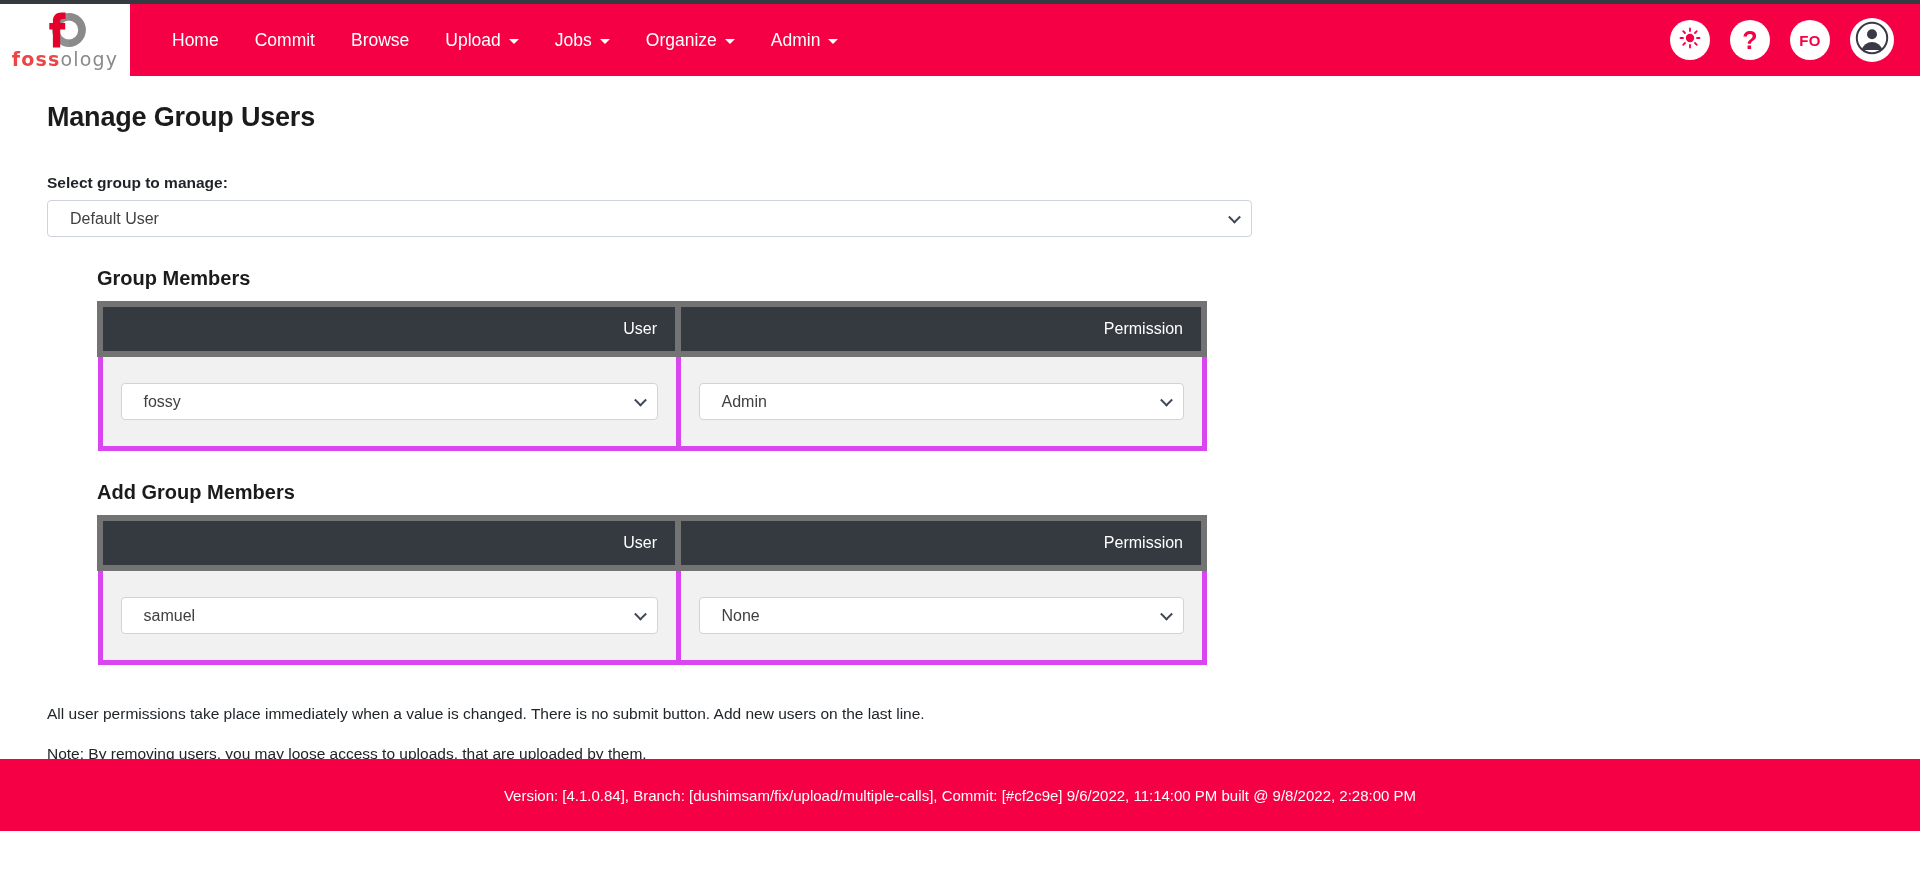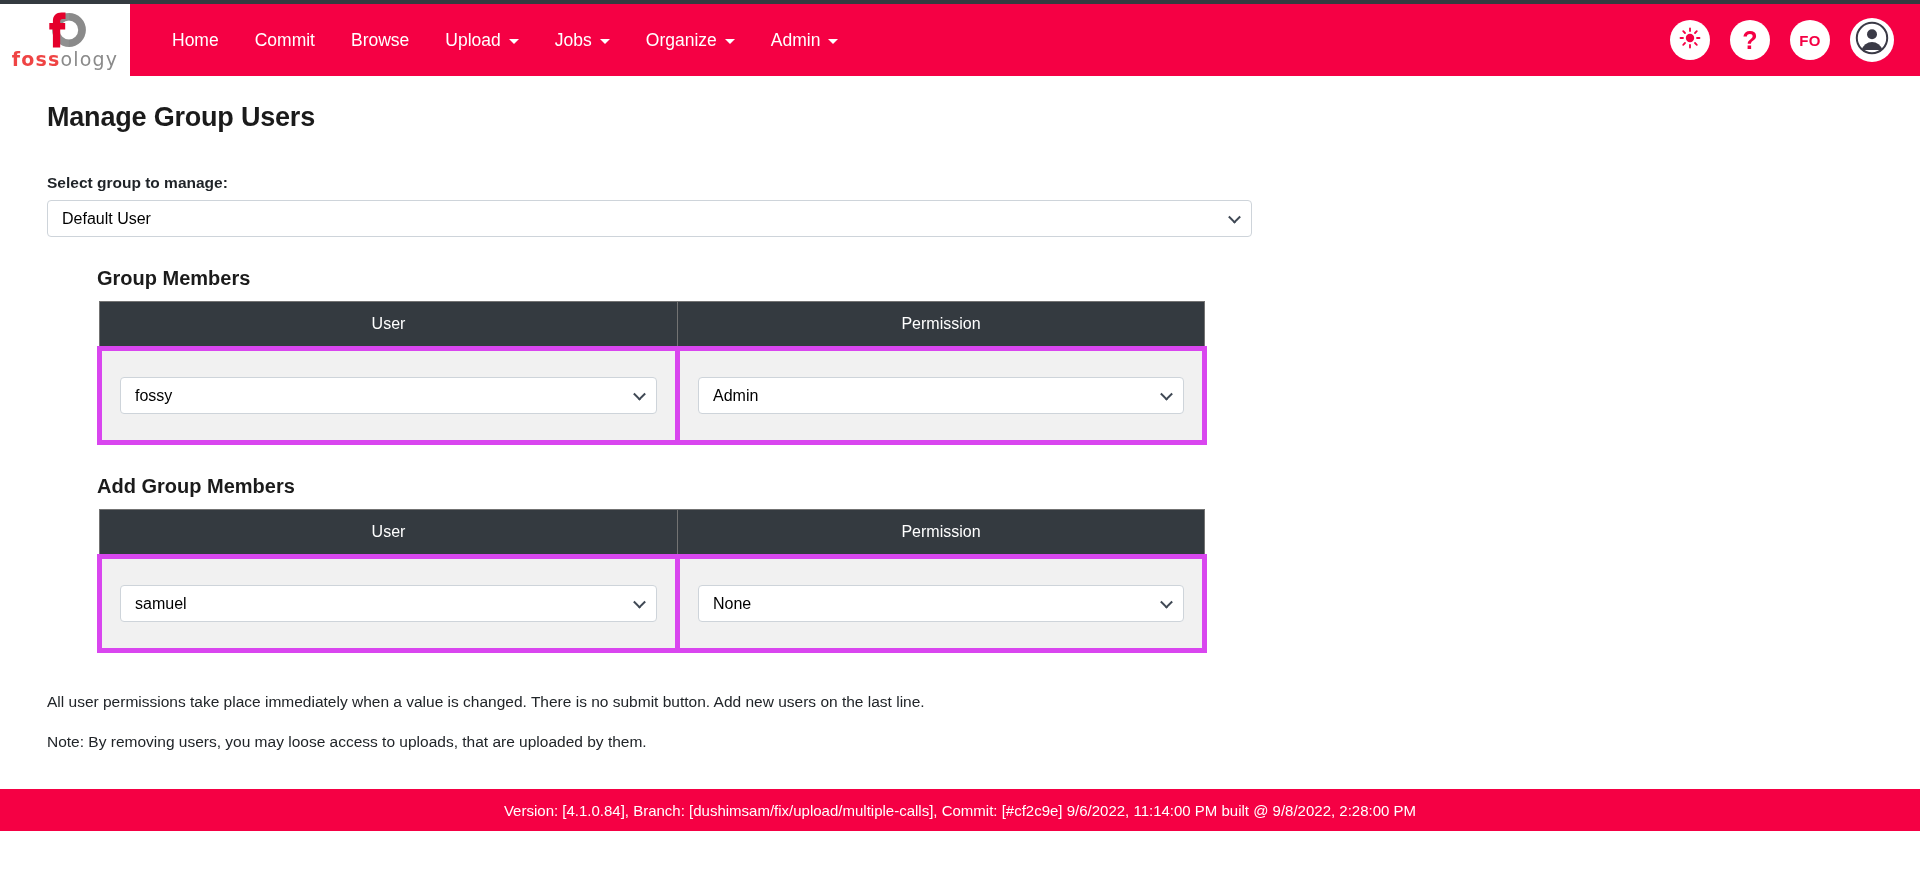--- a/index.html
+++ b/index.html
@@ -131,23 +131,23 @@
   }
   .select {
     position: relative;
     width: 100%;
     height: 37px;
     border: 1px solid #ced4da;
     border-radius: 4px;
     background: #ffffff;
     display: flex;
     align-items: center;
-    padding: 0 30px 0 14px;
+    padding: 0 30px 0 22px;
     font-size: 16px;
-    color: #000000;
+    color: #404040;
     cursor: pointer;
     font-family: "Liberation Sans", sans-serif;
   }
   .select .chev {
     position: absolute;
     right: 12px;
     top: 50%;
     width: 9px; height: 9px;
     border-right: 2px solid #3f4854;
     border-bottom: 2px solid #3f4854;
@@ -164,23 +164,23 @@
   table.grid {
     border-collapse: collapse;
     width: 1110px;
     table-layout: fixed;
   }
   table.grid th {
     background: #343a40;
     color: #ffffff;
     font-size: 16px;
     font-weight: 400;
-    text-align: center;
+    text-align: right;
     padding: 13px 18px;
-    border: 1px solid #737373;
+    border: 6px solid #737373;
   }
   table.grid td {
     background: #f1f1f1;
     border: 5px solid #d946ef;
     padding: 26px 18px 26px 18px;
     vertical-align: middle;
   }
   table.grid td .select { background: #ffffff; }
 
   .note-block { margin: 40px 0 0 47px; }
@@ -189,21 +189,21 @@
     color: #212529;
     margin-bottom: 22px;
   }
   .note-line.bold { font-weight: 400; }
 
   
   .footer {
     position: absolute;
     left: 0; bottom: 0;
     width: 100%;
-    height: 42px;
+    height: 72px;
     background: #f50044;
     color: #ffffff;
     display: flex;
     align-items: center;
     justify-content: center;
     font-size: 15px;
   }
 </style>
 </head>
 <body>

